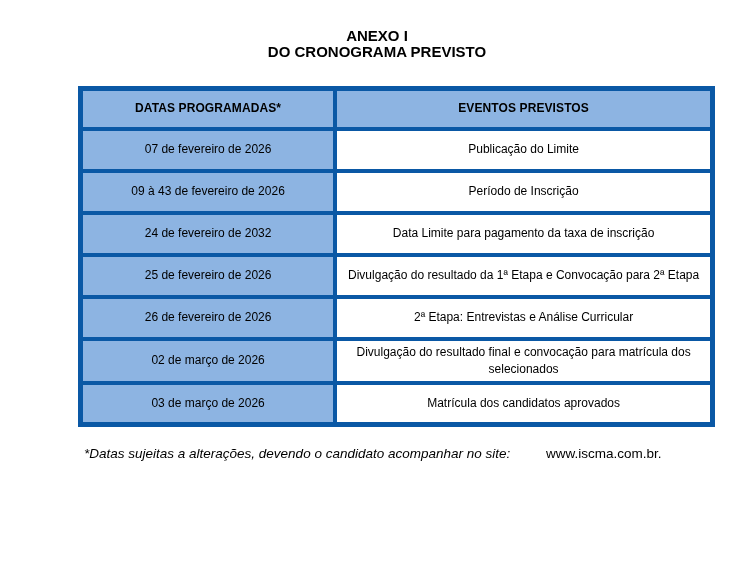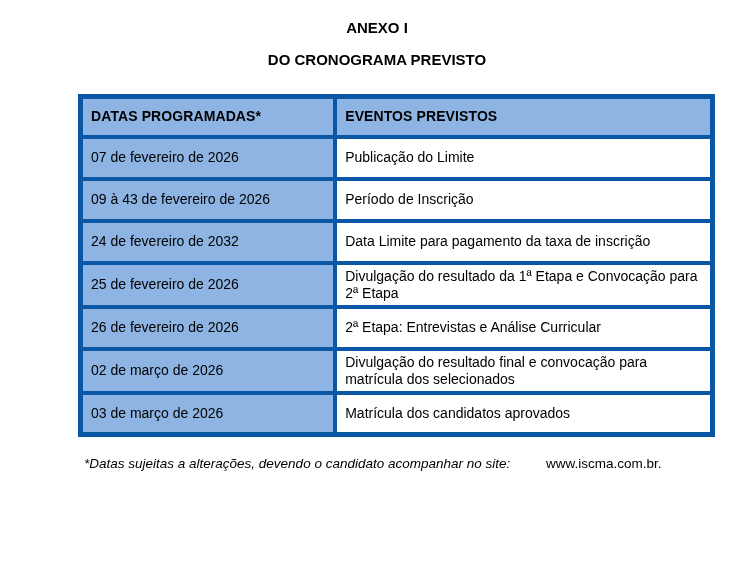--- a/index.html
+++ b/index.html
@@ -15,51 +15,50 @@
     color: var(--text);
   }
   .page {
     position: relative;
     width: 754px;
     height: 568px;
     background: #ffffff;
     overflow: hidden;
   }
   .titles {
-    padding-top: 20px;
+    padding-top: 28px;
     text-align: center;
   }
   .title-line {
     font-size: 15px;
     font-weight: bold;
     line-height: 16px;
     margin: 0;
   }
   .title-line + .title-line {
-    margin-top: 16px;
   }
   .table-wrap {
     margin: 26px 0 0 78px;
     width: 637px;
   }
   table.schedule {
     width: 100%;
     border-collapse: collapse;
     border: 5px solid var(--border);
     table-layout: fixed;
   }
   table.schedule col.col-dates  { width: 40.3%; }
   table.schedule col.col-events { width: 59.7%; }
   table.schedule th,
   table.schedule td {
     border: 4px solid var(--border);
-    text-align: left;
+    text-align: center;
     vertical-align: middle;
     padding: 3px 8px;
-    font-size: 14px;
+    font-size: 12px;
     line-height: 17px;
   }
   table.schedule th {
     background: var(--cell-fill);
     font-weight: bold;
     height: 40px;
     letter-spacing: 0.1px;
   }
   table.schedule td { height: 42px; }
   table.schedule td.date-cell  { background: var(--cell-fill); }

